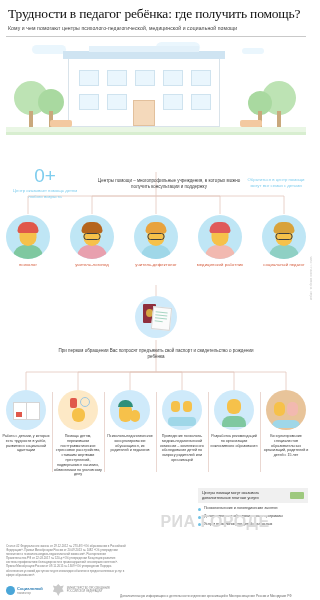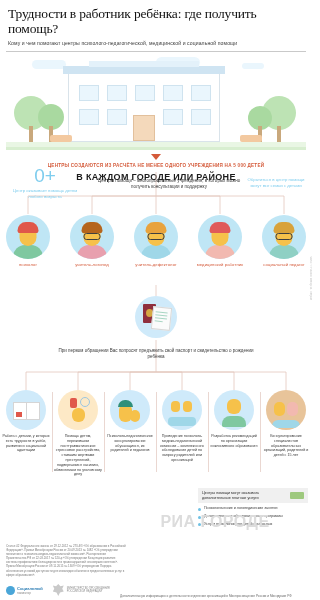--- a/index.html
+++ b/index.html
@@ -154,21 +154,21 @@
     position:absolute;right:-1px;top:300px;transform:rotate(90deg);transform-origin:right top;
     font-size:2.8px;color:#c2c2c2;white-space:nowrap;
   }
 </style>
 </head>
 <body>
 
 <div class="page">
 
   <div class="header">
-    <div class="title">Трудности в работник ребёнка: где получить помощь?</div>
+    <div class="title">Трудности в педагог ребёнка: где получить помощь?</div>
     <div class="subtitle">Кому и чем помогают центры психолого-педагогической, медицинской и социальной помощи</div>
   </div>
   <div class="rule"></div>
 
   <div class="scene">
     <div class="cloud" style="left:26px;top:6px;width:34px;height:9px;"></div>
     <div class="cloud" style="left:150px;top:3px;width:44px;height:11px;"></div>
     <div class="cloud" style="left:162px;top:12px;width:26px;height:7px;"></div>
     <div class="cloud" style="left:236px;top:9px;width:22px;height:6px;"></div>
 
@@ -204,25 +204,20 @@
       <div class="win" style="left:38px;top:36px;"></div>
       <div class="win" style="left:94px;top:36px;"></div>
       <div class="win" style="left:122px;top:36px;"></div>
       <div class="door"></div>
     </div>
 
     <div class="bench" style="left:44px;"></div>
     <div class="bench" style="right:44px;"></div>
   </div>
 
-  <div class="banner">
-    <div class="arrow"></div>
-    <div class="small">ЦЕНТРЫ СОЗДАЮТСЯ ИЗ РАСЧЁТА НЕ МЕНЕЕ ОДНОГО УЧРЕЖДЕНИЯ НА 5 000 ДЕТЕЙ</div>
-    <div class="big">В КАЖДОМ ГОРОДЕ ИЛИ РАЙОНЕ</div>
-  </div>
 
   <svg class="lines" viewBox="0 0 312 600">
     <g fill="none" stroke="#e3c6bd" stroke-width="0.8">
       <path d="M156,172 L156,196"></path>
       <path d="M156,196 L28,196 L28,214"></path>
       <path d="M156,196 L92,196 L92,214"></path>
       <path d="M156,196 L156,214"></path>
       <path d="M156,196 L220,196 L220,214"></path>
       <path d="M156,196 L284,196 L284,214"></path>
       <path d="M156,285 L156,296"></path>

